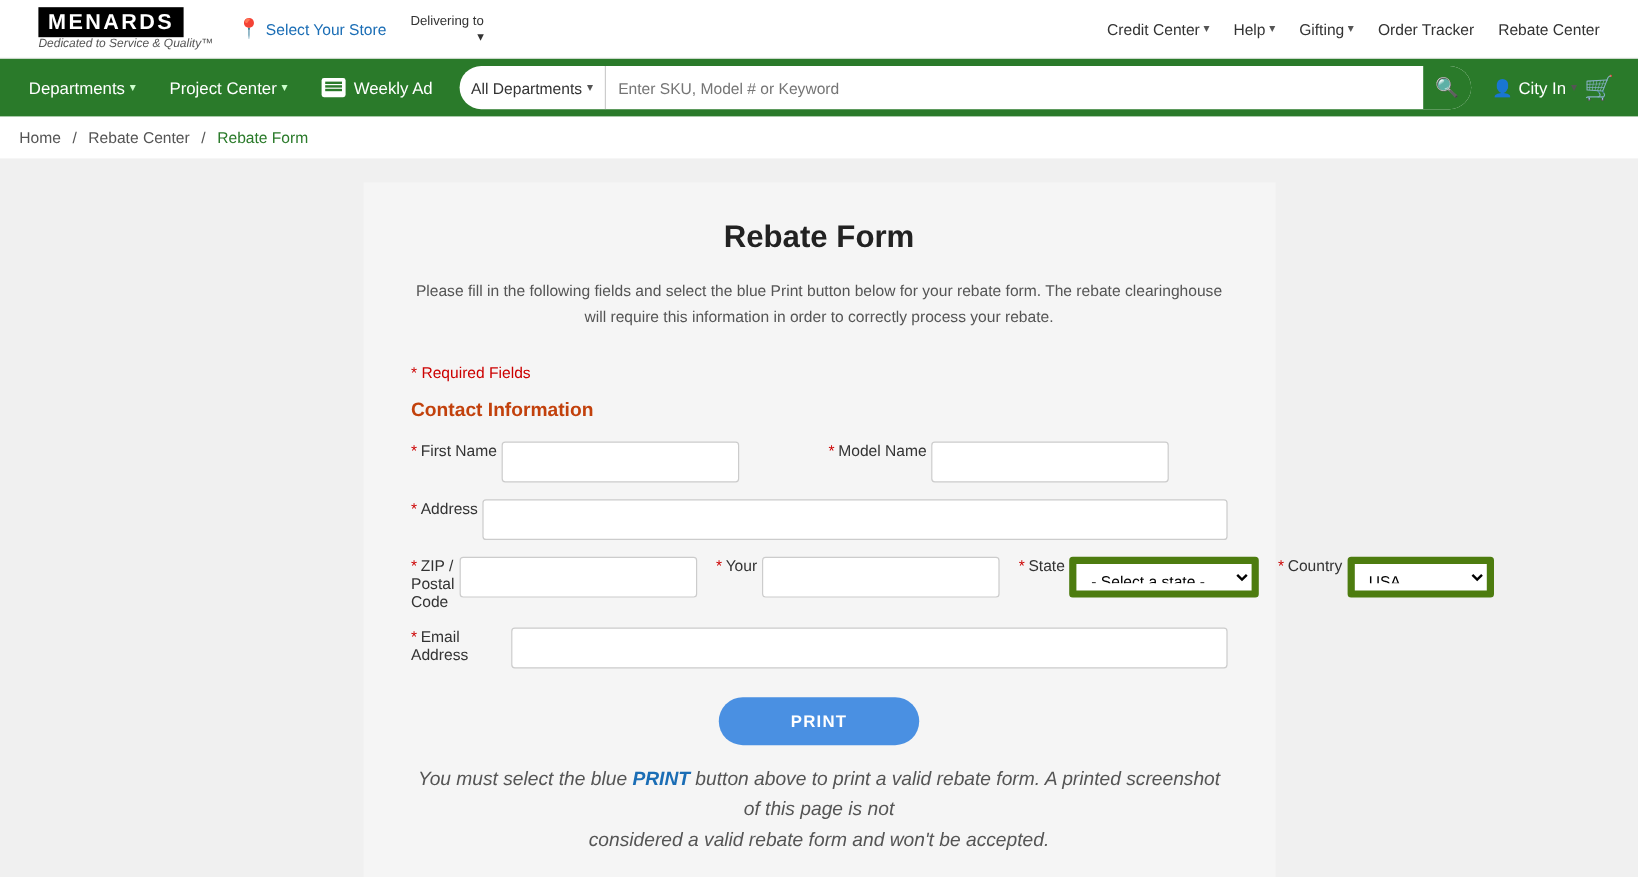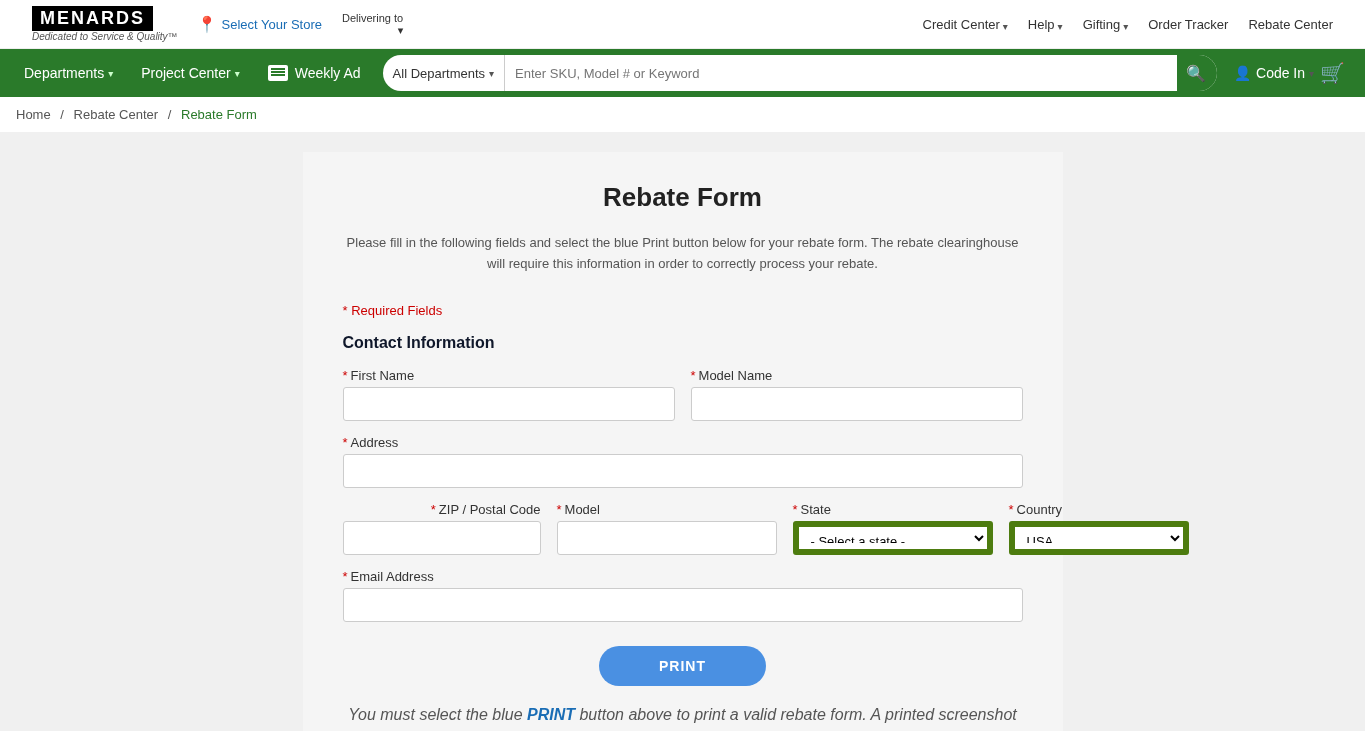--- a/index.html
+++ b/index.html
@@ -59,21 +59,21 @@
     .top-bar-right {
       display: flex;
       align-items: center;
       gap: 20px;
       font-size: 13px;
     }
     .top-bar-right a {
       color: #333;
       text-decoration: none;
       display: flex;
-      align-items: flex-end;
+      align-items: center;
       gap: 3px;
     }
     .chevron { font-size: 10px; color: #555; }
 
     
     .main-nav {
       background: #2a7a2a;
       display: flex;
       align-items: center;
       padding: 0 10px;
@@ -212,31 +212,31 @@
     }
     .required-note {
       color: #c00;
       font-size: 13px;
       margin-bottom: 16px;
       margin-top: 28px;
     }
     .section-title {
       font-size: 16px;
       font-weight: bold;
-      color: #0f172a;
+      color: #c2410c;
       margin-bottom: 16px;
     }
     .form-row {
       display: flex;
       gap: 16px;
       margin-bottom: 14px;
     }
     .form-field {
       display: flex;
-      flex-direction: column;
+      flex-direction: row;
       flex: 1;
       gap: 4px;
     }
     .form-field.full { flex: 1 1 100%; }
     .field-label {
       font-size: 13px;
       color: #333;
     }
     .field-label .req { color: #c00; margin-right: 3px; }
     .field-input {
@@ -251,21 +251,21 @@
     .field-select {
       border: 6px solid #4d7c0f;
       border-radius: 3px;
       padding: 6px 8px;
       font-size: 13px;
       background: #fff;
       outline: none;
       height: 34px;
       cursor: pointer;
     }
-    .zip-field { flex: 0 0 160px; align-items: flex-end; }
+    .zip-field { flex: 0 0 160px; }
     .city-field { flex: 0 0 220px; }
     .state-field { flex: 0 0 200px; }
     .country-field { flex: 0 0 180px; }
 
     .print-btn {
       display: block;
       margin: 24px auto 16px;
       background: #4a90e2;
       color: #fff;
       border: none;
@@ -346,21 +346,21 @@
       <span class="chevron">▾</span>
     </div>
     <input class="search-input" type="text" placeholder="Enter SKU, Model # or Keyword" style="">
     <button class="search-btn">
       <span>🔍</span>
     </button>
   </div>
   <div class="nav-right">
     <div class="sign-in-btn">
       <span>👤</span>
-      <span>Code In</span>
+      <span>City In</span>
       <span class="chevron">▾</span>
     </div>
     <span class="cart-icon">🛒</span>
   </div>
 </div>
 
 <div class="breadcrumb">
   <a href="#">Home</a>
   <span class="sep">/</span>
   <a href="#">Rebate Center</a>
@@ -401,21 +401,21 @@
 
     <div class="form-row">
       <div class="form-field zip-field">
         <label class="field-label">
           <span class="req">*</span><span>ZIP / Postal Code</span>
         </label>
         <input class="field-input" type="text" style="">
       </div>
       <div class="form-field city-field">
         <label class="field-label">
-          <span class="req">*</span><span>Model</span>
+          <span class="req">*</span><span>Your</span>
         </label>
         <input class="field-input" type="text" style="">
       </div>
       <div class="form-field state-field">
         <label class="field-label">
           <span class="req">*</span><span>State</span>
         </label>
         <select class="field-select" style="width:100%;">
           <option>- Select a state -</option>
         </select>

